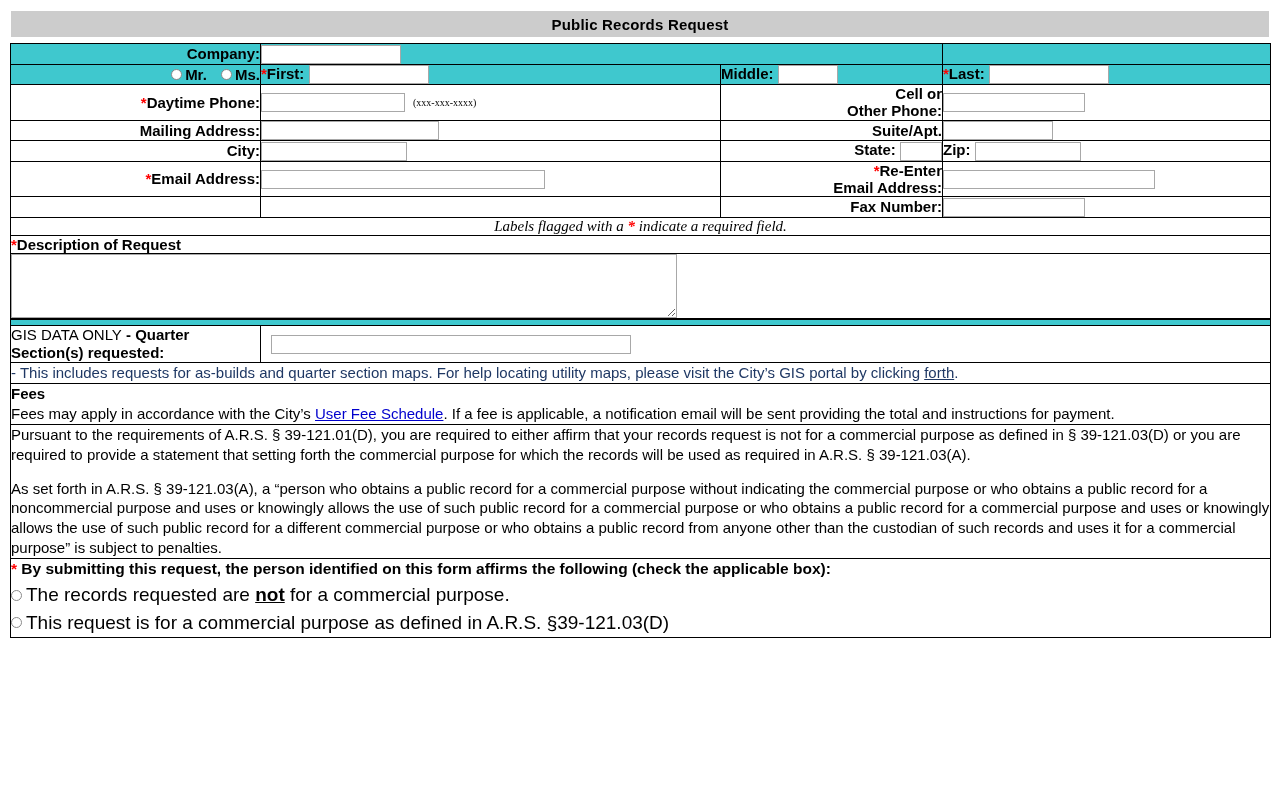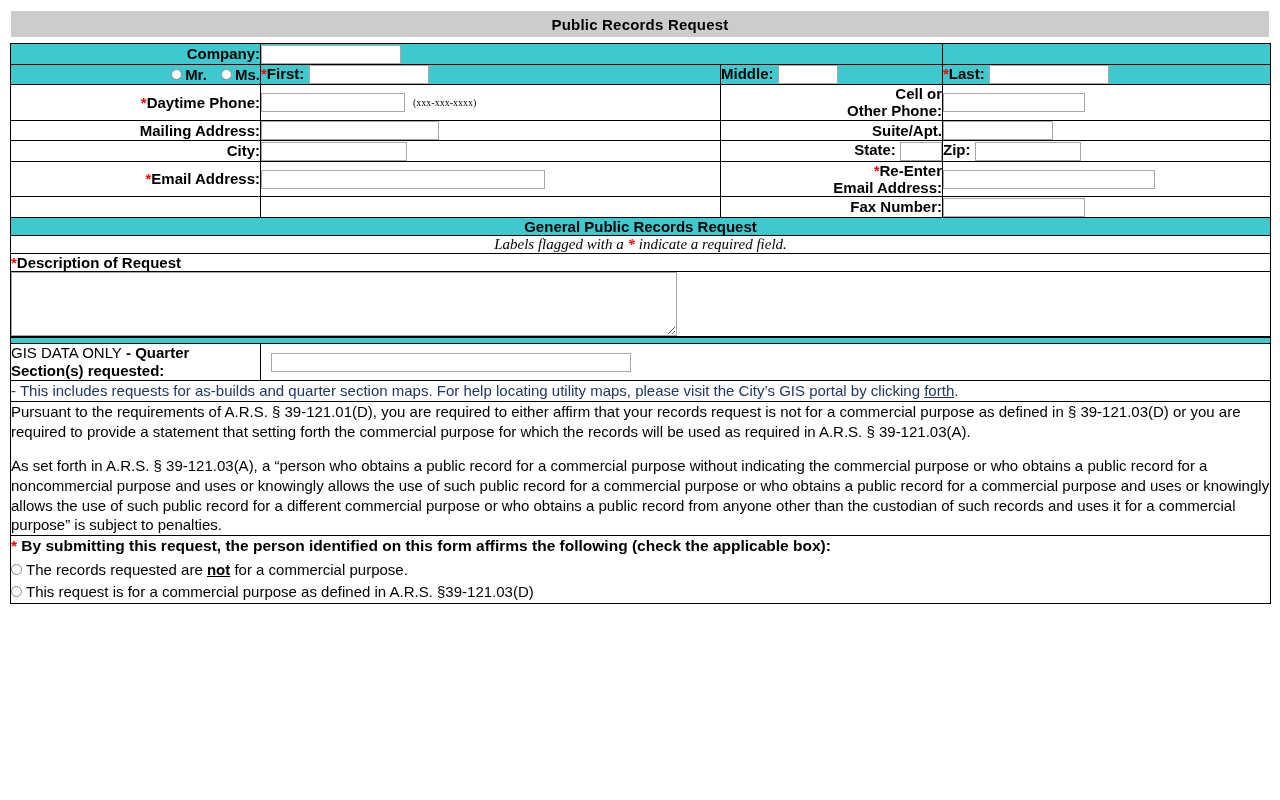--- a/index.html
+++ b/index.html
@@ -205,21 +205,21 @@
   .affirm-head {
     font-weight: bold;
     font-size: 15.5px;
     line-height: 1.3;
     margin-bottom: 2px;
   }
   .affirm-opt {
     display: flex;
     align-items: center;
     gap: 4px;
-    font-size: 15px;
+    font-size: 19px;
     line-height: 1.35;
     padding: 1px 0;
   }
   .affirm-opt .radio-dot { flex: none; }
   .u-bold { font-weight: bold; text-decoration: underline; }
 </style>
 </head>
 <body>
 
 <div class="page">
@@ -330,23 +330,20 @@
 
     <tr>
       <td class="white">&nbsp;</td>
       <td class="white">&nbsp;</td>
       <td class="white lbl">Fax Number:</td>
       <td class="white cellpad">
         <input class="tf w-fax" type="text" value="" style="">
       </td>
     </tr>
 
-    <tr>
-      <td class="section-head" colspan="4">General Public Records Request</td>
-    </tr>
 
     <tr>
       <td class="note-row white" colspan="4">
         <span>Labels flagged with a </span><span class="req">*</span><span> indicate a required field.</span>
       </td>
     </tr>
 
     <tr>
       <td class="white desc-label" colspan="4" style="border-bottom:none">
         <span class="req">*</span><span>Description of Request</span>
@@ -372,20 +369,26 @@
         <input class="tf w-gis" type="text" value="" style="">
       </td>
     </tr>
 
     <tr>
       <td class="white gis-note" colspan="4">
         <span>- This includes requests for as-builds and quarter section maps. For help locating utility maps, please visit the City’s GIS portal by clicking </span><a href="#">forth</a><span>.</span>
       </td>
     </tr>
 
+    <tr>
+      <td class="white fees-cell fees" colspan="4">
+        <div class="fees-head">Fees</div>
+        <div><span>Fees may apply in accordance with the City’s </span><a href="#">User Fee Schedule</a><span>. If a fee is applicable, a notification email will be sent providing the total and instructions for payment.</span></div>
+      </td>
+    </tr>
 
     <tr>
       <td class="white legal-cell" colspan="4">
         <p>Pursuant to the requirements of A.R.S. § 39-121.01(D), you are required to either affirm that your records request is not for a commercial purpose as defined in § 39-121.03(D) or you are required to provide a statement that setting forth the commercial purpose for which the records will be used as required in A.R.S. § 39-121.03(A).</p>
         <p>As set forth in A.R.S. § 39-121.03(A), a “person who obtains a public record for a commercial purpose without indicating the commercial purpose or who obtains a public record for a noncommercial purpose and uses or knowingly allows the use of such public record for a commercial purpose or who obtains a public record for a commercial purpose and uses or knowingly allows the use of such public record for a different commercial purpose or who obtains a public record from anyone other than the custodian of such records and uses it for a commercial purpose” is subject to penalties.</p>
       </td>
     </tr>
 
     <tr>
       <td class="white affirm-cell" colspan="4">

